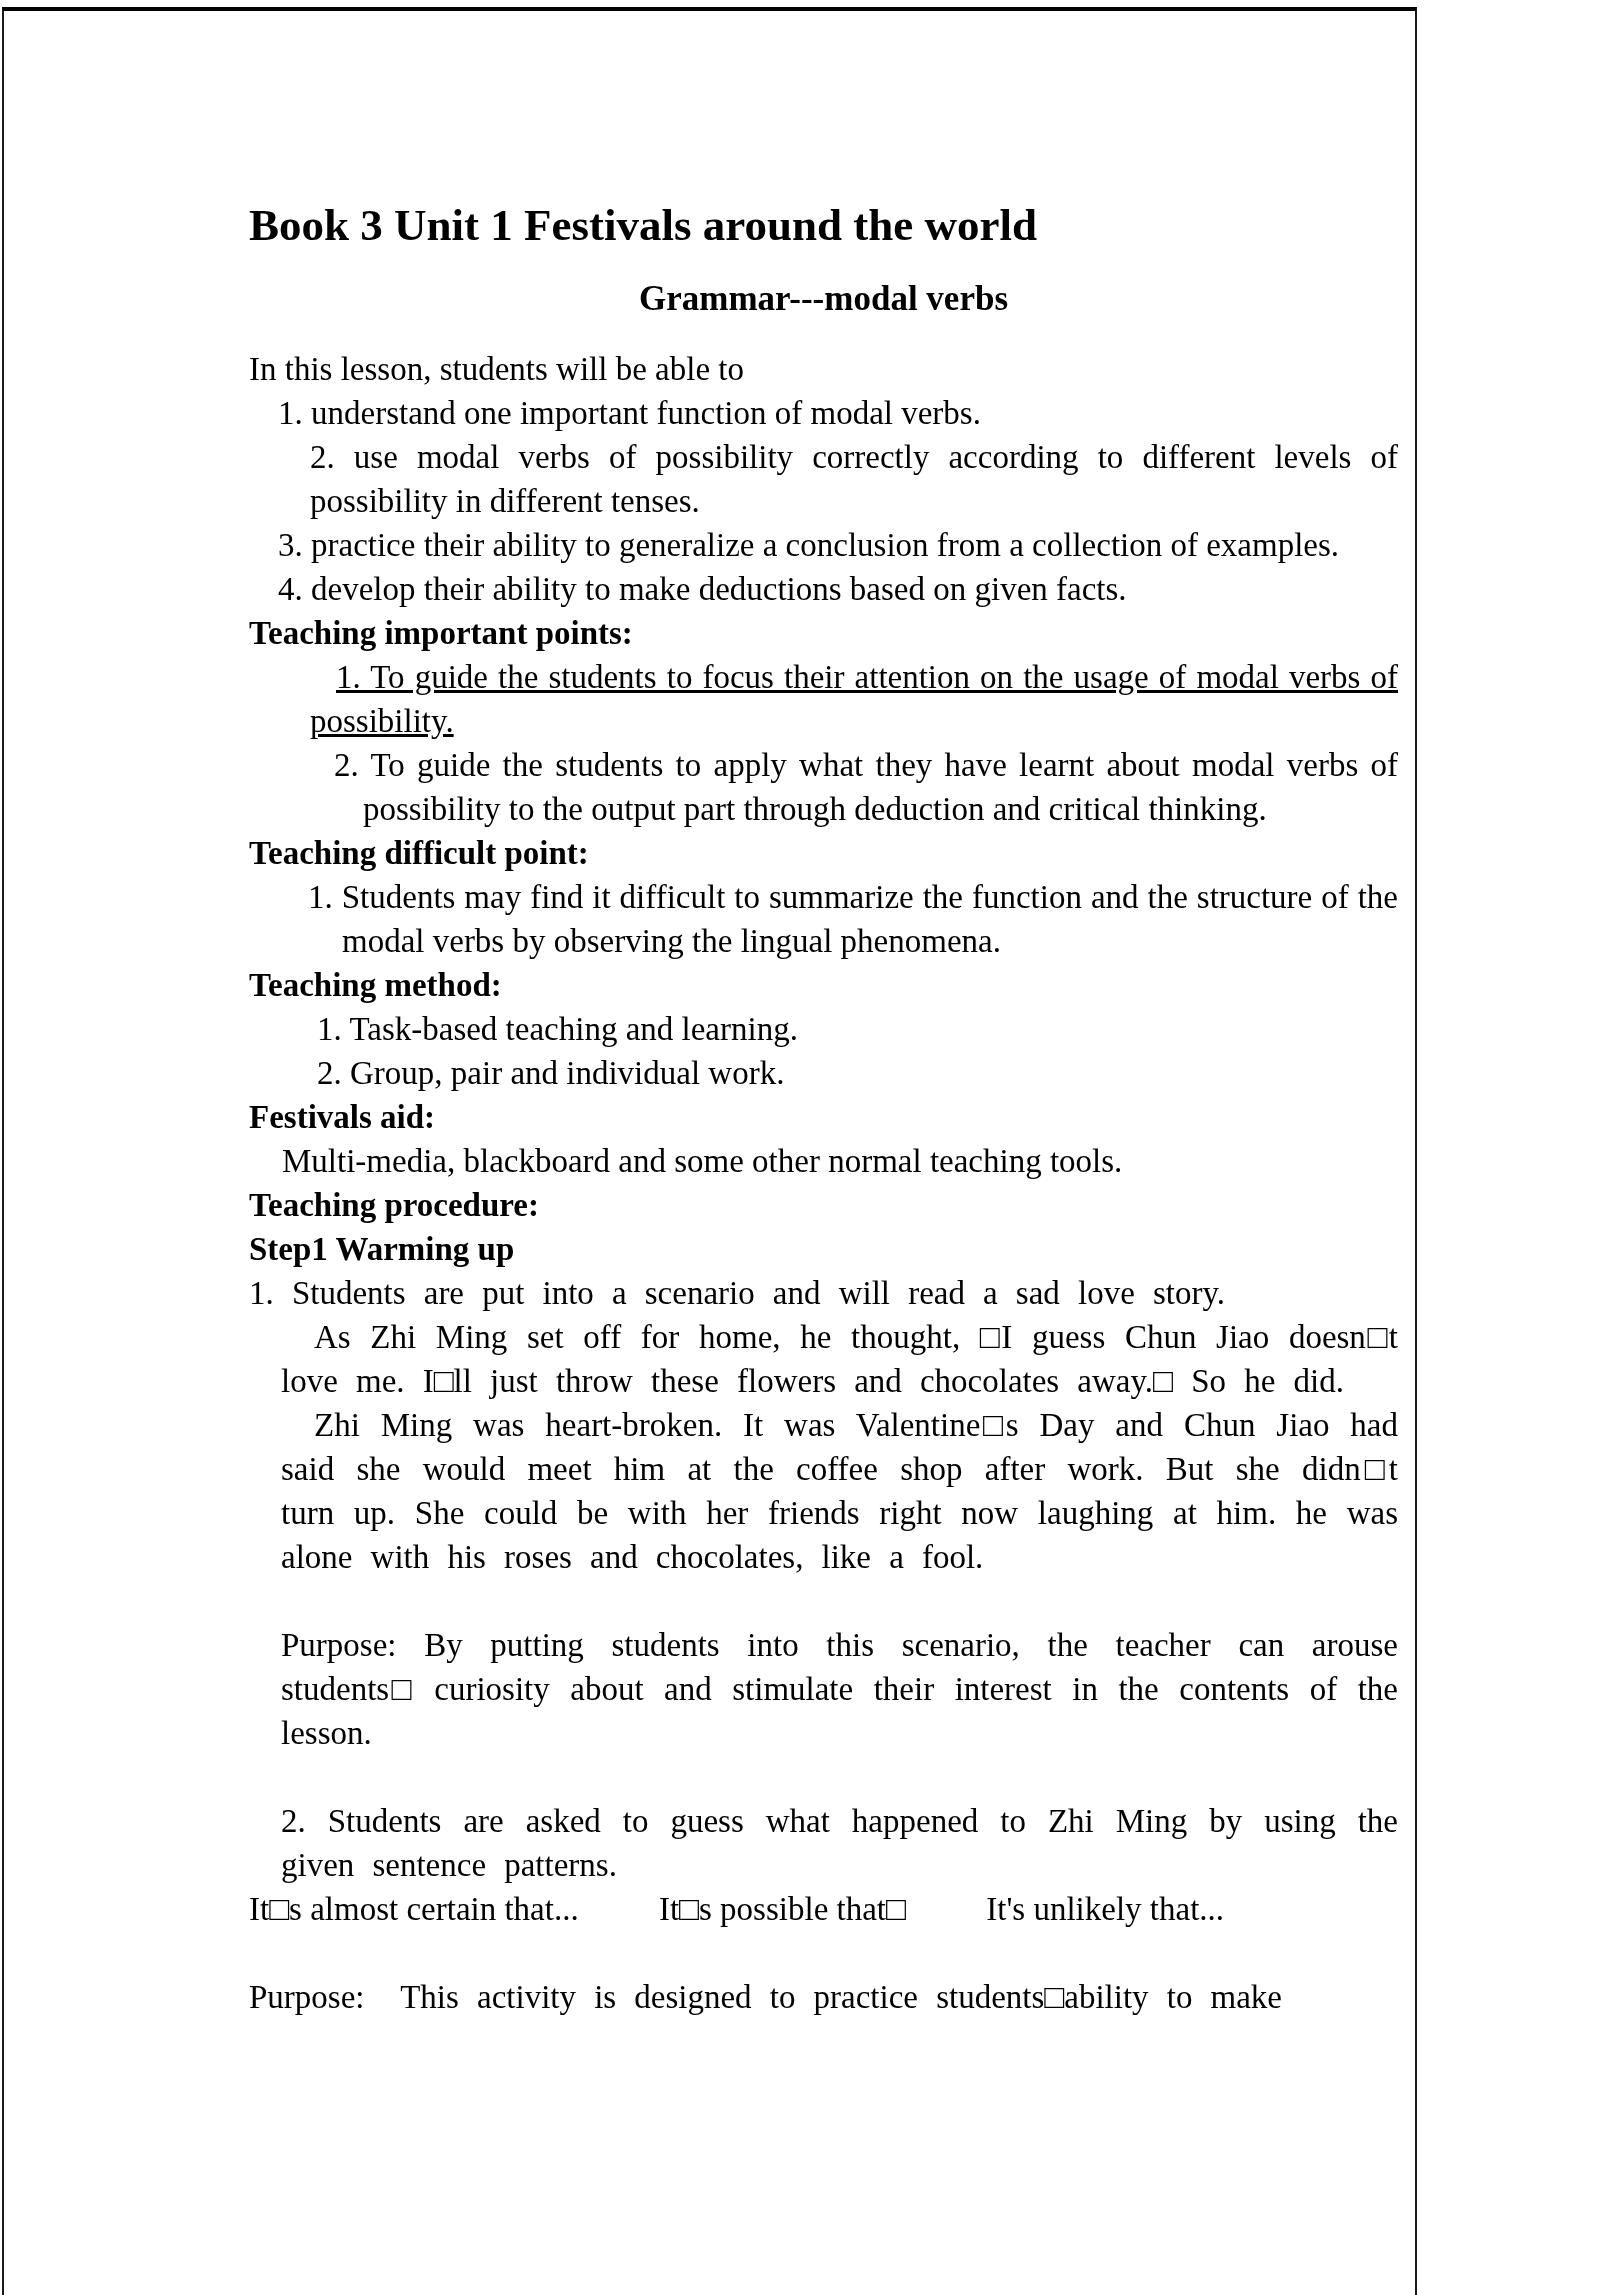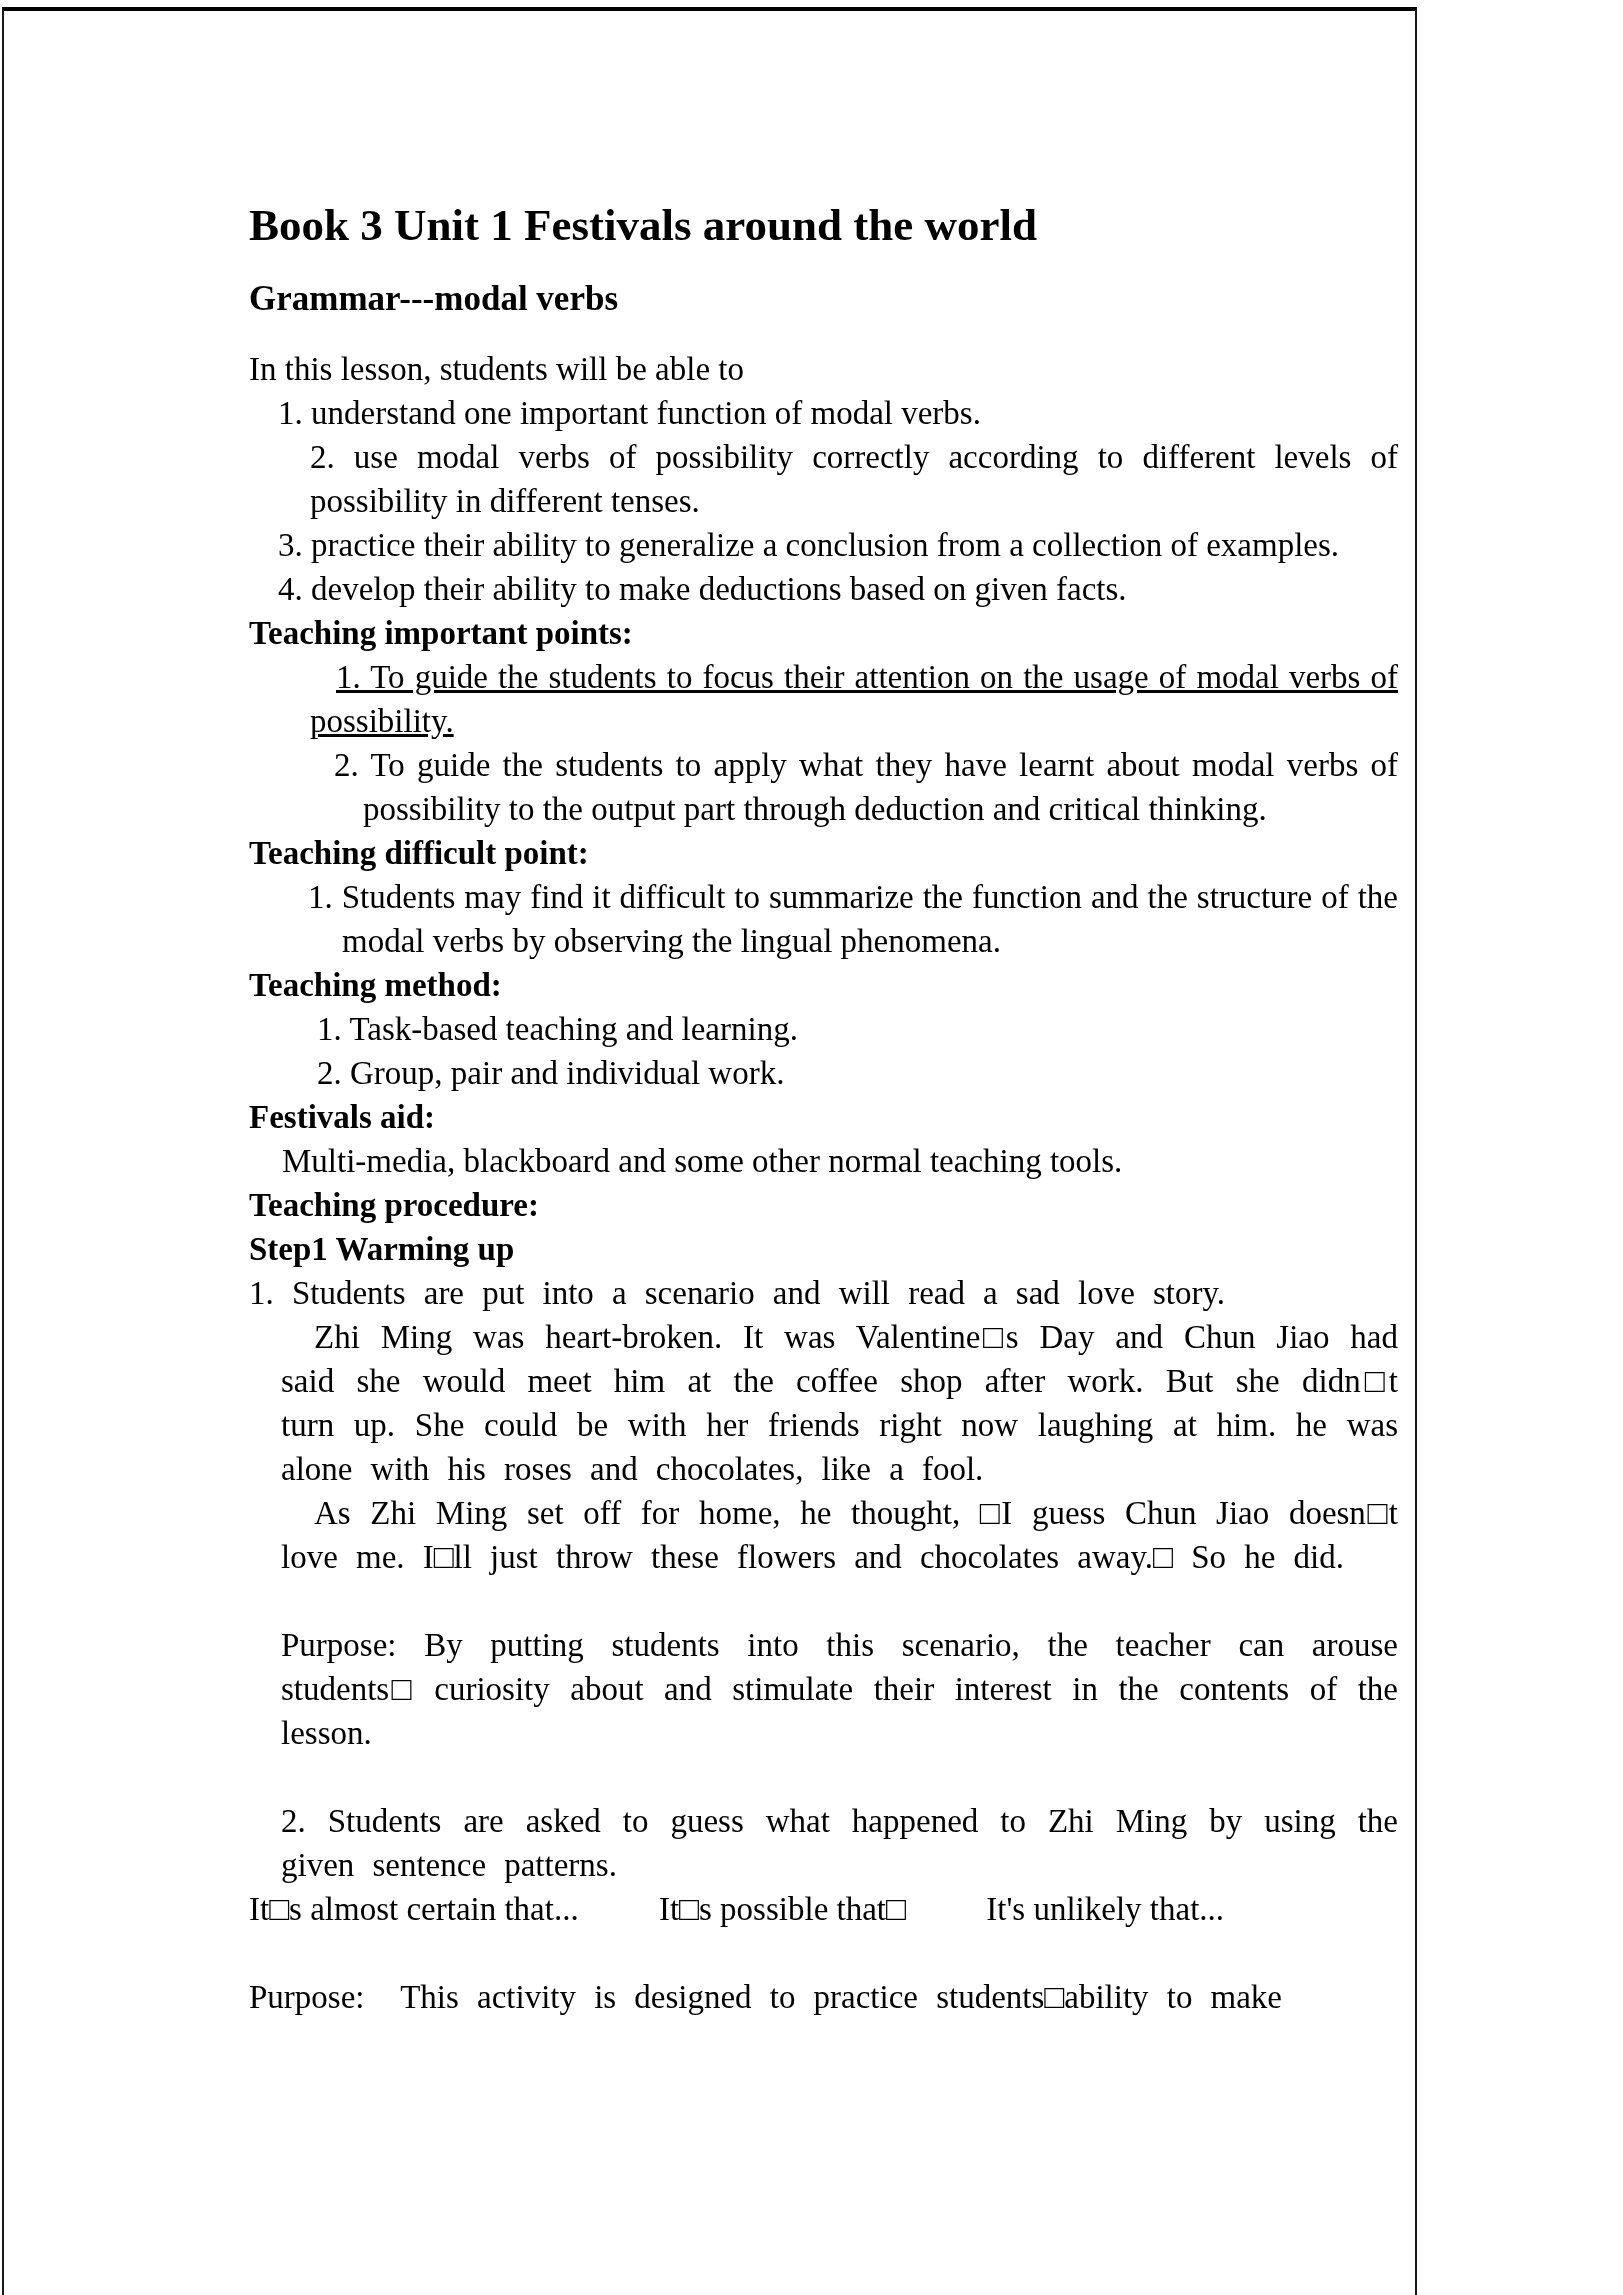--- a/index.html
+++ b/index.html
@@ -40,21 +40,21 @@
     font-size: 45px;
     line-height: 55px;
     font-weight: bold;
     text-align: left;
   }
   h2.doc-subtitle {
     margin: 0 0 27px 0;
     font-size: 35px;
     line-height: 42px;
     font-weight: bold;
-    text-align: left;
+    text-align: center;
   }
   p {
     margin: 0;
     padding: 0;
   }
   .heading {
     font-weight: bold;
   }
   .just { text-align: justify; margin-left: 32px; }
   
@@ -131,22 +131,22 @@
     <p class="method-item">1. Task-based teaching and learning.</p>
     <p class="method-item">2. Group, pair and individual work.</p>
 
     <p class="heading">Festivals aid:</p>
     <p class="aid-text">Multi-media, blackboard and some other normal teaching tools.</p>
 
     <p class="heading">Teaching procedure:</p>
     <p class="heading">Step1 Warming up</p>
 
     <p class="wide">1. Students are put into a scenario and will read a sad love story.</p>
+    <p class="wide story just">As Zhi Ming set off for home, he thought, □I guess Chun Jiao doesn□t love me. I□ll just throw these flowers and chocolates away.□ So he did.</p>
     <p class="wide story just">Zhi Ming was heart-broken. It was Valentine□s Day and Chun Jiao had said she would meet him at the coffee shop after work. But she didn□t turn up. She could be with her friends right now laughing at him. he was alone with his roses and chocolates, like a fool.</p>
-    <p class="wide story just">As Zhi Ming set off for home, he thought, □I guess Chun Jiao doesn□t love me. I□ll just throw these flowers and chocolates away.□ So he did.</p>
 
     <p class="wide just gap-above">Purpose: By putting students into this scenario, the teacher can arouse students□ curiosity about and stimulate their interest in the contents of the lesson.</p>
 
     <p class="wide just gap-above">2. Students are asked to guess what happened to Zhi Ming by using the given sentence patterns.</p>
 
     <p class="patterns">
       <span class="pat">It□s almost certain that...</span>
       <span class="pat">It□s possible that□</span>
       <span class="pat">It's unlikely that...</span>
     </p>

